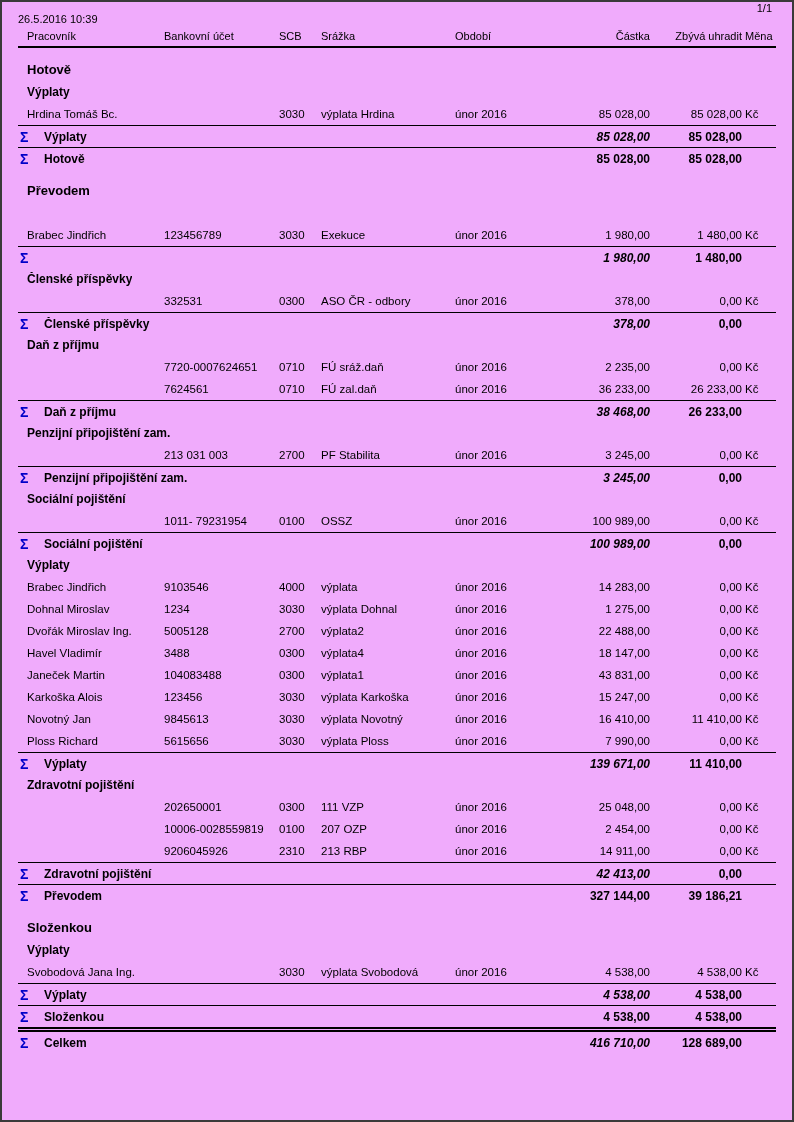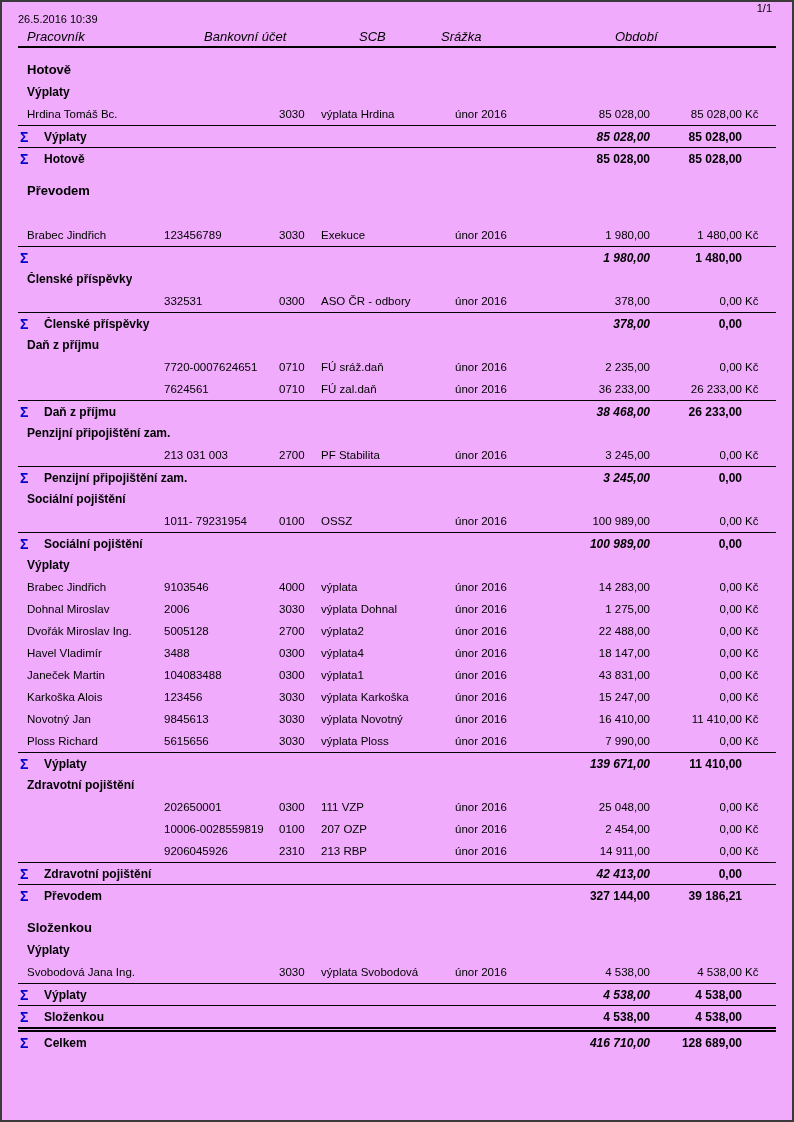--- a/index.html
+++ b/index.html
@@ -19,24 +19,23 @@
     text-align:center; font-size:20px; font-weight:bold;
     margin-top: 12px; margin-bottom: 10px; letter-spacing: .2px;
   }
   .content { margin: 0 16px; }
   .grid {
     display:grid;
     grid-template-columns: 146px 115px 42px 134px 115px 80px 92px 38px;
     align-items: center;
   }
   .hdr {
-    font-style: italic; font-size: 13px;
+    font-size: 11px;
     border-bottom: 2px solid #000;
     height: 20px;
-    gap: 40px;
   }
   .c-name   { padding-left: 9px; }
   .c-mena   { padding-left: 3px; }
   .num      { text-align: right; }
   .row      { font-size: 11.5px; height: 22px; }
   .r-section{ font-weight:bold; font-size:13px; height: 24px; padding-top: 9px; display:flex; align-items:center; }
   .r-section .c-name { padding-left: 9px; }
   .r-sub    { font-weight:bold; font-size:12px; height: 22px; display:flex; align-items:center; }
   .r-sub .c-name { padding-left: 9px; }
   .r-detail { height: 22px; }
@@ -236,21 +235,21 @@
           <span class="cell">9103546</span>
           <span class="cell">4000</span>
           <span class="cell">výplata</span>
           <span class="cell">únor 2016</span>
           <span class="cell num c-castka">14 283,00</span>
           <span class="cell num c-zbyva">0,00</span>
           <span class="cell c-mena">Kč</span>
         </div>
         <div class="row grid r-detail">
           <span class="cell c-name">Dohnal Miroslav</span>
-          <span class="cell">2006</span>
+          <span class="cell">1234</span>
           <span class="cell">3030</span>
           <span class="cell">výplata Dohnal</span>
           <span class="cell">únor 2016</span>
           <span class="cell num c-castka">1 275,00</span>
           <span class="cell num c-zbyva">0,00</span>
           <span class="cell c-mena">Kč</span>
         </div>
         <div class="row grid r-detail">
           <span class="cell c-name">Dvořák Miroslav Ing.</span>
           <span class="cell">5005128</span>

